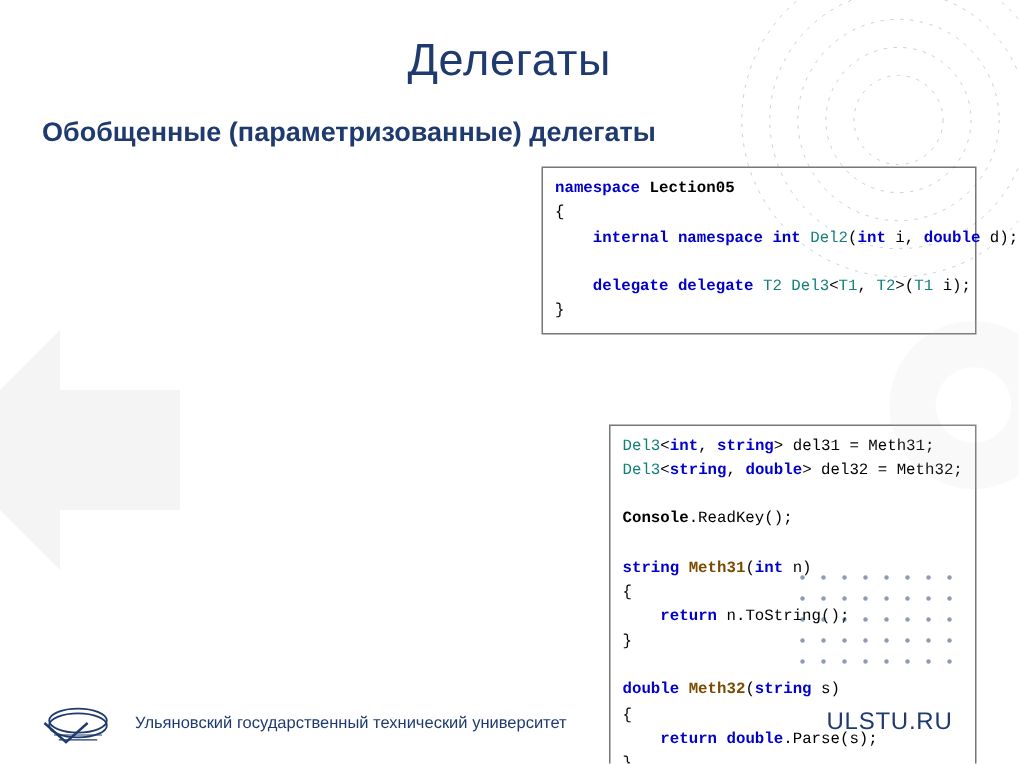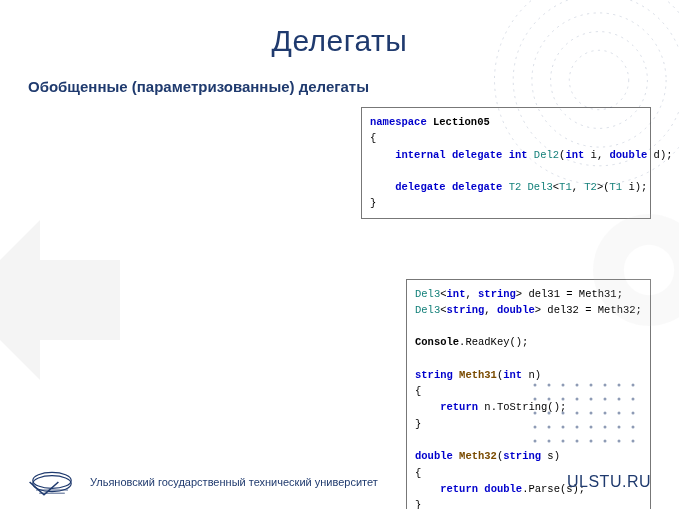--- a/index.html
+++ b/index.html
@@ -49,21 +49,21 @@
   }
   .title {
     text-align: center;
     font-size: 30px;
     color: #1f3a6e;
     font-weight: 400;
     margin-top: 24px;
     letter-spacing: 0.5px;
   }
   .subtitle {
-    font-size: 15px;
+    font-size: 18px;
     font-weight: 700;
     color: #1f3a6e;
     margin: 20px 0 12px 28px;
   }
   .content {
     display: flex;
     gap: 30px;
     padding: 0 28px;
     align-items: flex-end;
     flex-direction: column;
@@ -81,21 +81,21 @@
   .code-box-left { width: 290px; }
   .code-box-right { width: 245px; margin-top: 30px; }
   .kw { color: #0000cc; font-weight: 700; }
   .type { color: #14807a; }
   .id { color: #000; font-weight: 700; }
   .method { color: #7a4b00; font-weight: 700; }
   .footer {
     position: absolute;
     bottom: 0;
     left: 0;
-    right: 0;
+    right: 16px;
     height: 54px;
     display: flex;
     align-items: center;
     padding: 0 28px;
     font-size: 11px;
     color: #1f3a6e;
   }
   .footer-logo {
     width: 48px;
     height: 34px;
@@ -171,21 +171,21 @@
       <circle cx="104" cy="62" r="1.5"></circle>
   </g>
 </svg>
 
 <h1 class="title">Делегаты</h1>
 <h2 class="subtitle">Обобщенные (параметризованные) делегаты</h2>
 
 <div class="content">
   <pre class="code-box code-box-left" id="code-left"><span class="kw">namespace</span><span class="id"> Lection05</span>
 {
-    <span class="kw">internal delegate int</span><span class="type"> Del2</span>(<span class="kw">int</span> i, <span class="kw">double</span> d);
+    <span class="kw">internal namespace int</span><span class="type"> Del2</span>(<span class="kw">int</span> i, <span class="kw">double</span> d);
 
     <span class="kw">delegate delegate</span><span class="type"> T2 Del3</span>&lt;<span class="type">T1</span>, <span class="type">T2</span>&gt;(<span class="type">T1</span> i);
 }</pre>
   <pre class="code-box code-box-right" id="code-right"><span class="type">Del3</span>&lt;<span class="kw">int</span>, <span class="kw">string</span>&gt; del31 = Meth31;
 <span class="type">Del3</span>&lt;<span class="kw">string</span>, <span class="kw">double</span>&gt; del32 = Meth32;
 
 <span class="id">Console</span>.ReadKey();
 
 <span class="kw">string</span><span class="method"> Meth31</span>(<span class="kw">int</span> n)
 {

